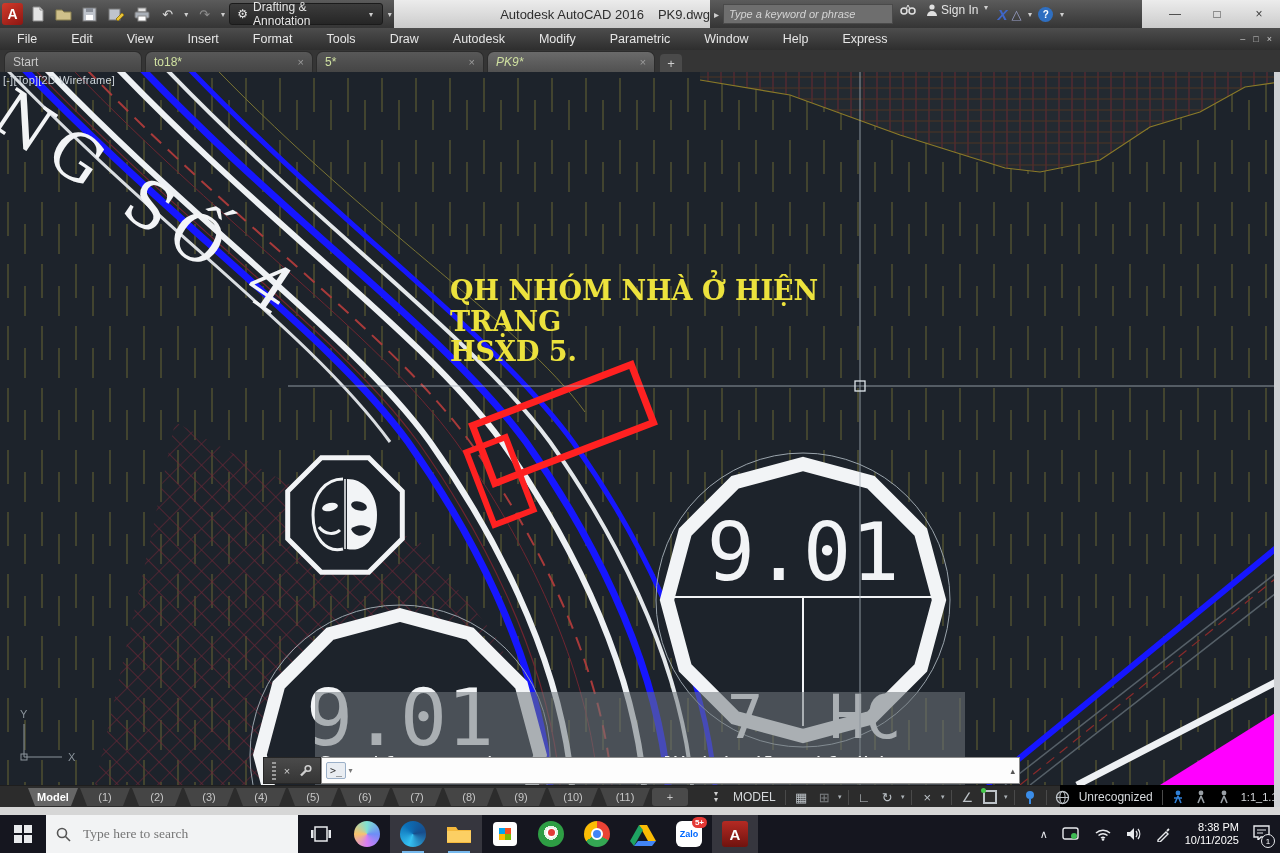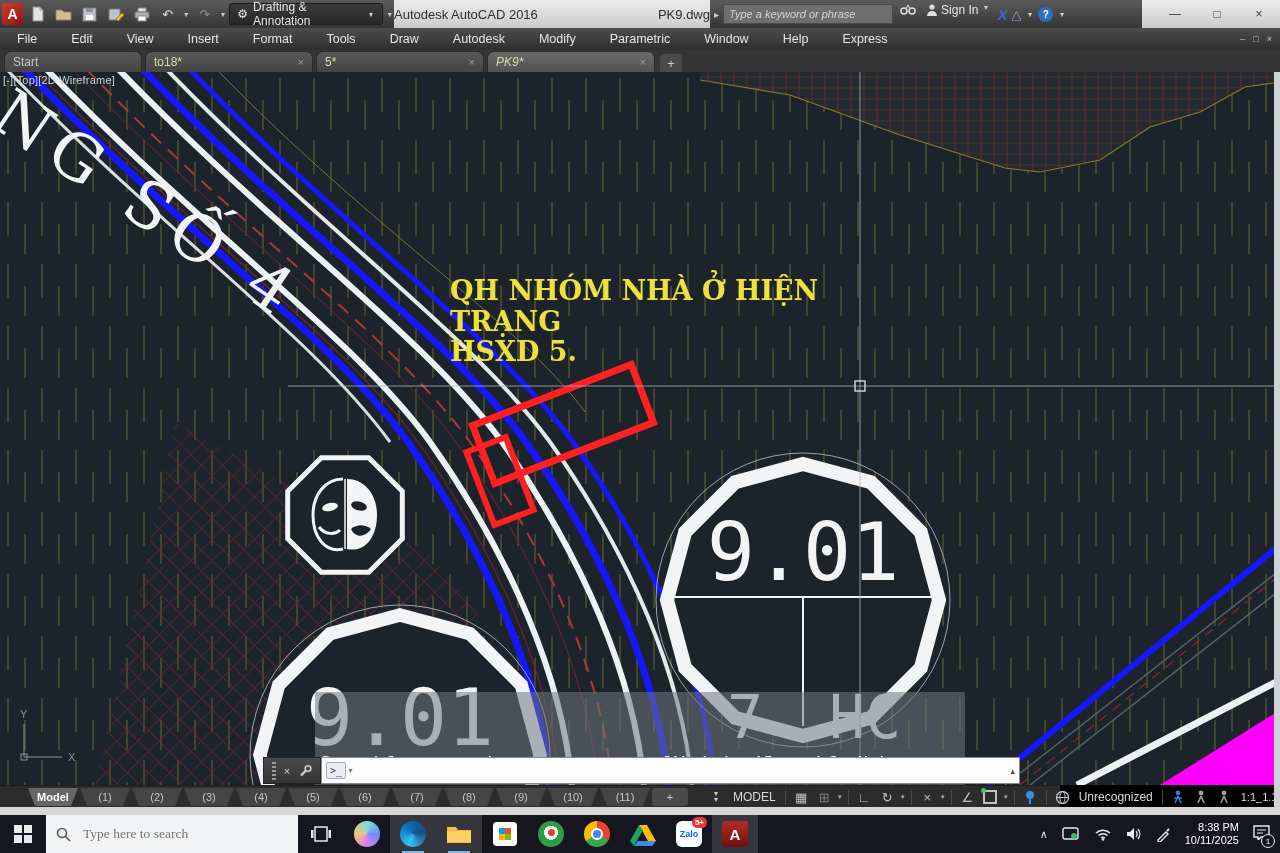--- a/index.html
+++ b/index.html
@@ -10,21 +10,21 @@
     background:linear-gradient(#ececec,#cbcbcb);display:flex;align-items:stretch;}
   .qat-island{width:392px;display:flex;align-items:center;gap:2px;padding-left:2px;
     background:linear-gradient(#5b5b5b,#353535);}
   .logo{width:22px;height:22px;border-radius:3px;background:linear-gradient(145deg,#d23b2b,#8c1612);
     color:#fff;font-weight:bold;font-size:14px;display:flex;align-items:center;justify-content:center;}
   .qbtn{width:25px;height:22px;display:flex;align-items:center;justify-content:center;color:#d9d9d9;font-size:13px;}
   .qbtn svg{display:block}
   .dd{font-size:8px;color:#cfcfcf;width:9px;text-align:center}
   .ws-pill{display:flex;align-items:center;gap:5px;background:linear-gradient(#3c3c3c,#262626);
     border:1px solid #1b1b1b;border-radius:3px;height:20px;padding:0 7px;color:#e6e6e6;font-size:12px;}
-  .title-center{flex:1;display:flex;align-items:center;justify-content:space-between;gap:14px;
+  .title-center{flex:1;display:flex;align-items:center;justify-content:flex-end;gap:14px;
     color:#2e2e2e;font-size:13px;}
   .ic-island{width:424px;display:flex;align-items:center;gap:4px;padding:0 4px;
     background:linear-gradient(#5b5b5b,#353535);}
   .search-go{color:#cfcfcf;font-size:10px}
   .ic-search{width:158px;height:18px;background:#6e6e6e;border:1px solid #4a4a4a;color:#e2e2e2;
     font-style:italic;font-size:11px;padding:0 5px;font-family:"Liberation Sans",sans-serif;}
   .ic-search::placeholder{color:#d4d4d4}
   .ic-btn{display:flex;gap:3px;color:#e4e4e4;font-size:12px;padding:0 3px;height:22px}
   .x-logo{font-weight:bold;font-style:italic;color:#3f66c9;font-size:15px}
   .a360{color:#9aa0c8;font-size:13px}

